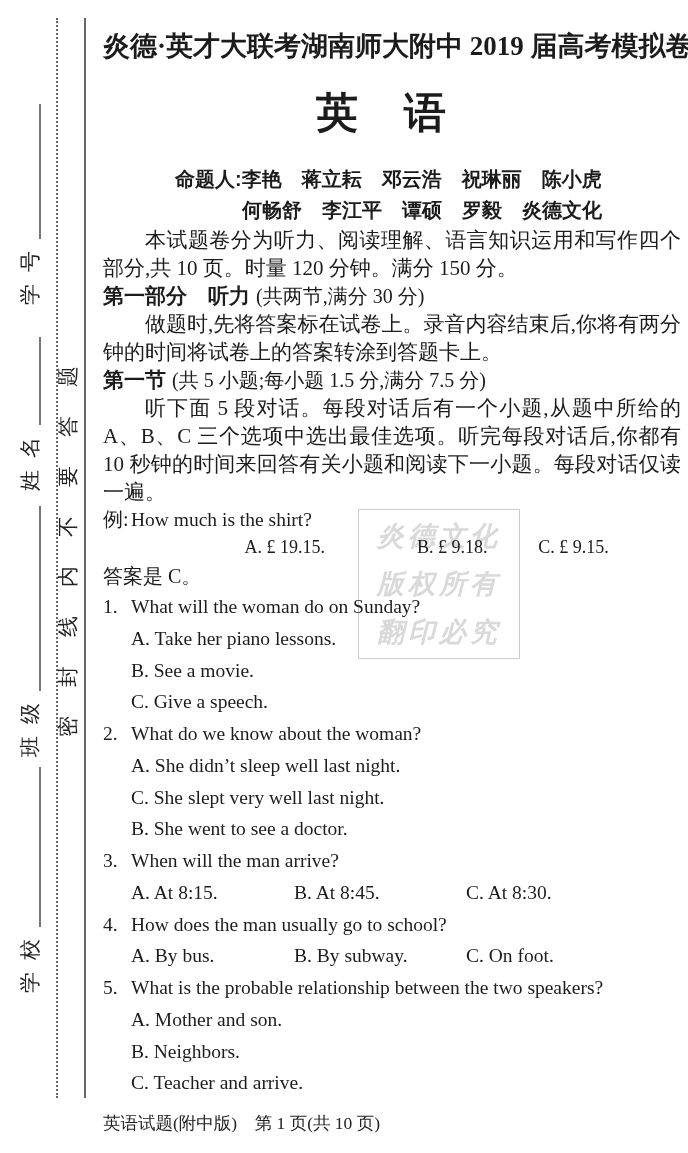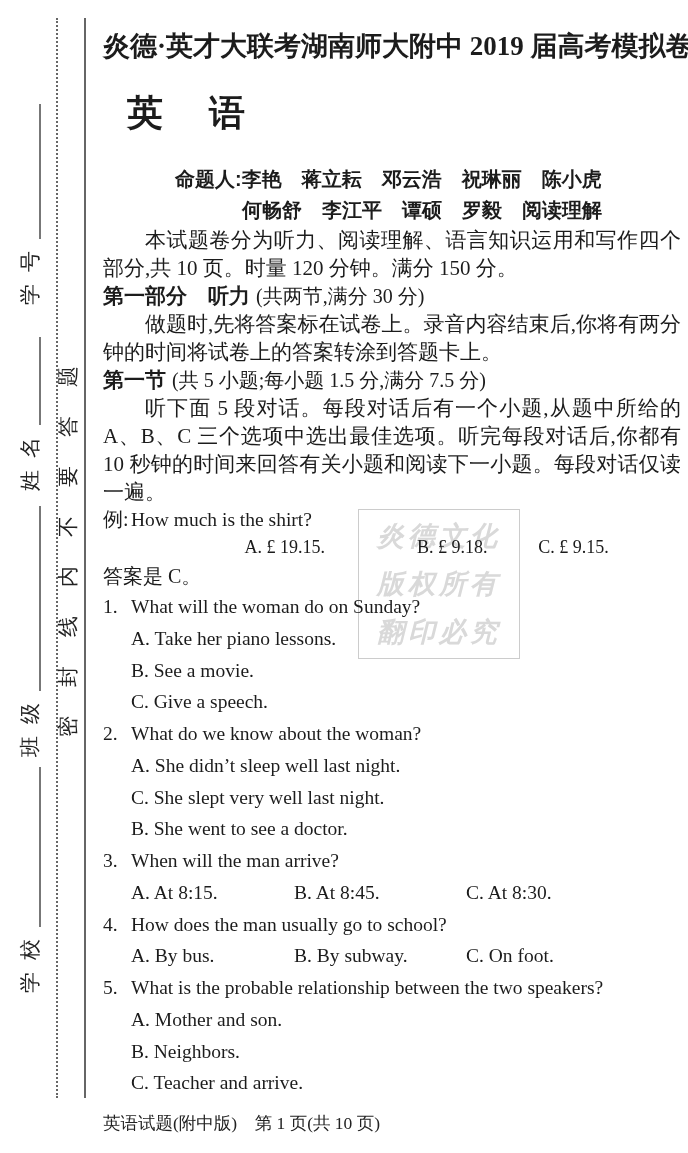--- a/index.html
+++ b/index.html
@@ -49,22 +49,22 @@
   }
 
   
   .main { position:absolute; left:103px; top:0; width:578px; z-index:2; }
 
   .header-title {
     margin-top:26px; text-align:center; font-weight:bold;
     font-size:27px; line-height:40px; white-space:nowrap;
   }
   .exam-title {
-    margin-top:22px; text-align:left; font-weight:bold;
-    font-size:36px; line-height:50px; letter-spacing:46px; padding-left:24px;
+    margin-top:22px; text-align:center; font-weight:bold;
+    font-size:42px; line-height:50px; letter-spacing:46px; padding-left:24px;
   }
   .authors {
     margin-top:26px; font-family:"Liberation Sans", sans-serif;
     font-weight:bold; font-size:20px; line-height:31px;
   }
   .authors .a1, .authors .a3 { padding-left:72px; }
   .authors .a2 { padding-left:139px; }
 
   .cn { font-size:21px; line-height:28px; text-align:justify; }
   .indent { text-indent:2em; }
@@ -126,21 +126,21 @@
     <div>翻印必究</div>
   </div>
 
   <div class="main">
 
     <div class="header-title">炎德·英才大联考湖南师大附中 2019 届高考模拟卷(一)</div>
     <div class="exam-title">英语</div>
 
     <div class="authors">
       <div class="a1">命题人:李艳　蒋立耘　邓云浩　祝琳丽　陈小虎</div>
-      <div class="a2">何畅舒　李江平　谭硕　罗毅　阅读理解</div>
+      <div class="a2">何畅舒　李江平　谭硕　罗毅　炎德文化</div>
     </div>
 
     <div class="cn indent">本试题卷分为听力、阅读理解、语言知识运用和写作四个部分,共 10 页。时量 120 分钟。满分 150 分。</div>
 
     <div class="sec-head">
       <span class="hb">第一部分　听力</span><span class="hr2">(共两节,满分 30 分)</span>
     </div>
 
     <div class="cn indent">做题时,先将答案标在试卷上。录音内容结束后,你将有两分钟的时间将试卷上的答案转涂到答题卡上。</div>
 

